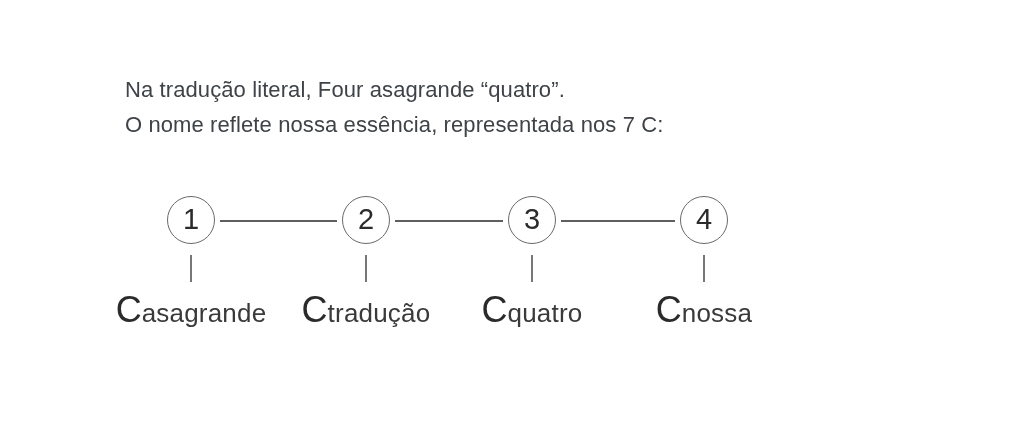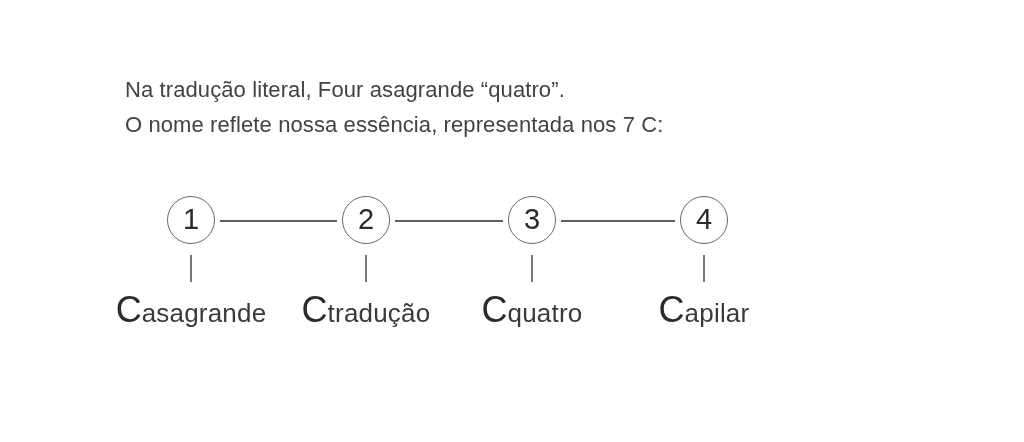--- a/index.html
+++ b/index.html
@@ -146,18 +146,18 @@
       </div>
     </div>
 
     <div class="node n4">
       <div class="circle">
         <span>4</span>
       </div>
       <div class="tick"></div>
       <div class="label">
         <span class="initial">C</span>
-        <span class="rest">apilar</span>
+        <span class="rest">nossa</span>
       </div>
     </div>
 
   </div>
 </div>
 
 </body></html>

